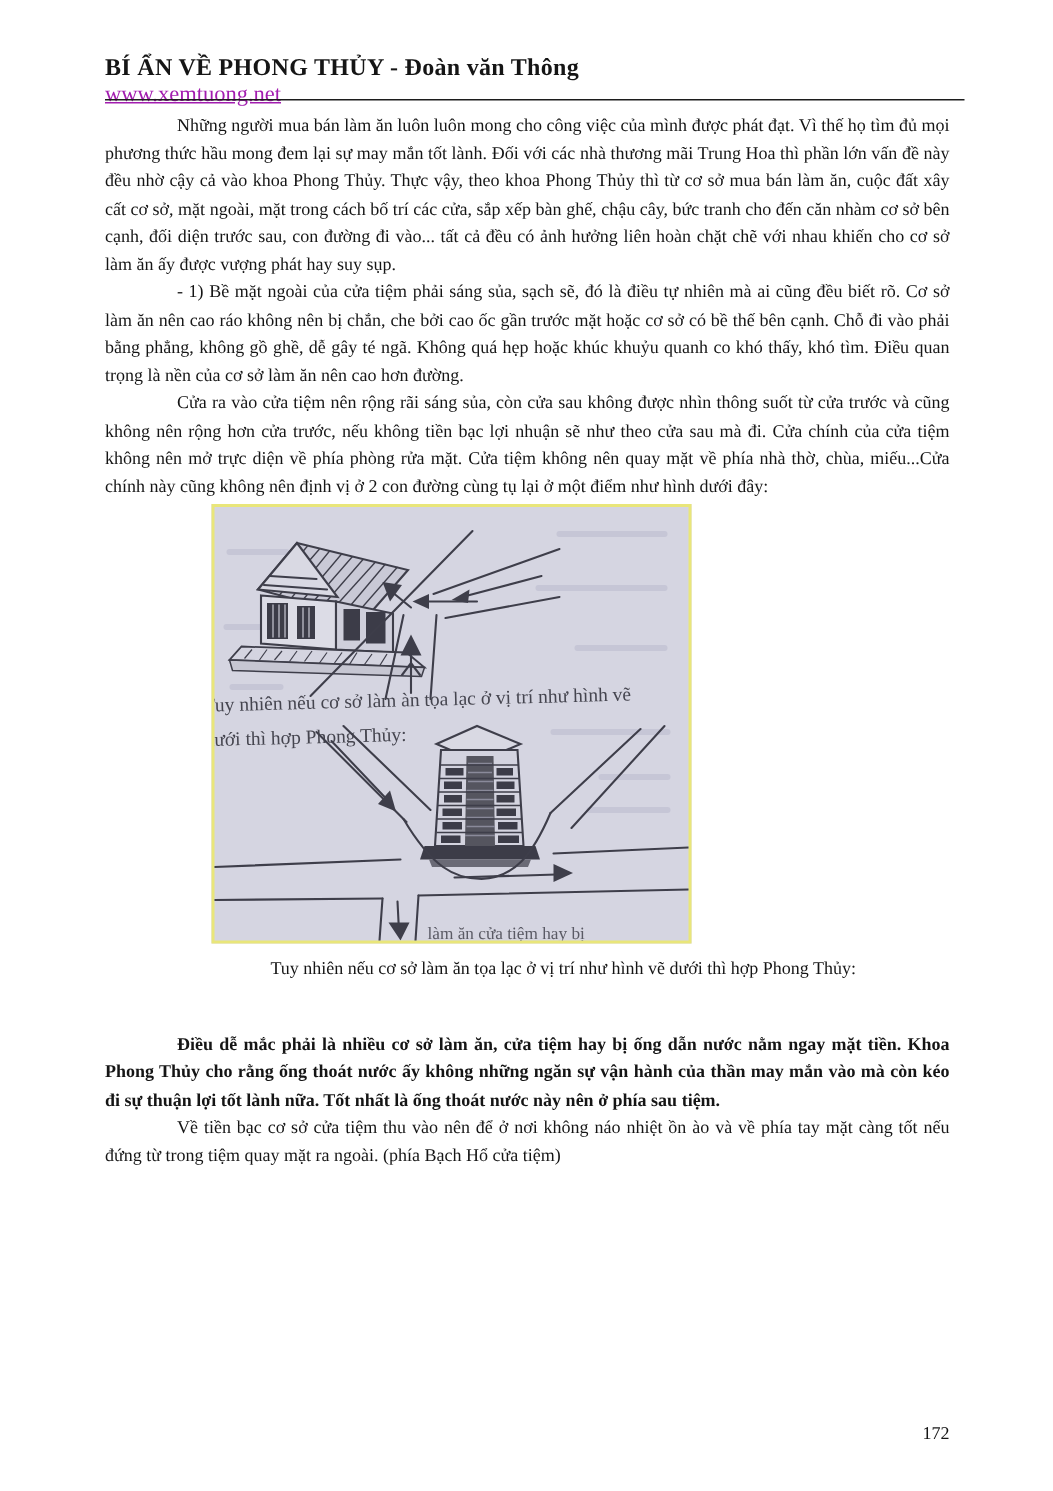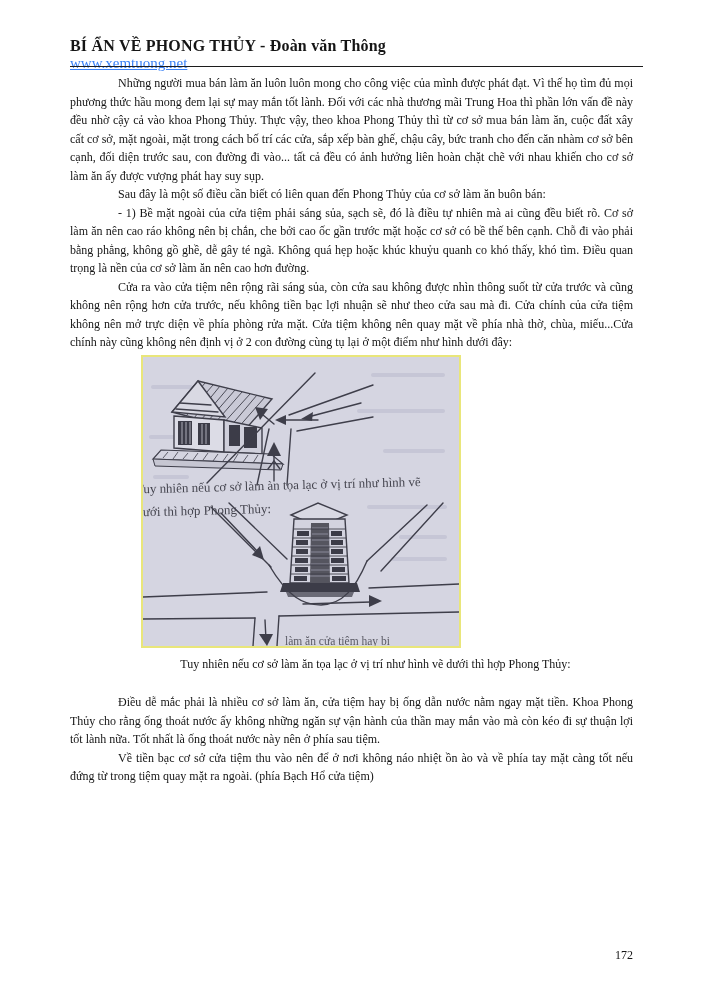--- a/index.html
+++ b/index.html
@@ -1,27 +1,27 @@
 <!DOCTYPE html>
 <html><head>
 <meta charset="utf-8">
 <style>
   html,body{margin:0;padding:0;background:#ffffff;}
   body{width:702px;height:994px;font-family:"Liberation Serif","DejaVu Serif",serif;color:#151515;}
   .page{position:relative;width:702px;height:994px;overflow:hidden;background:#ffffff;}
 
   .hdr{position:absolute;left:70px;top:37px;width:573px;display:flex;justify-content:space-between;align-items:baseline;flex-direction:column;}
   .hdr-title{font-size:16px;font-weight:bold;letter-spacing:.2px;white-space:nowrap;}
-  .hdr-link{font-size:15px;color:#3b82f6;text-decoration:underline;white-space:nowrap;}
+  .hdr-link{font-size:15px;color:#a21caf;text-decoration:underline;white-space:nowrap;}
   .hdr-rule{position:absolute;left:70px;top:66px;width:573px;border-top:1.6px solid #1c1c1c;}
 
   .content{position:absolute;left:70px;top:74px;width:563px;}
   .content p{margin:0;font-size:12px;line-height:18.5px;text-align:justify;text-indent:48px;}
   p.caption{text-align:center;margin-top:7px;}
-  p.after-fig{margin-top:20px;}
+  p.after-fig{margin-top:32px;font-weight:bold;}
 
   .figure{margin:3px 0 0 71px;width:320px;height:293px;box-sizing:border-box;
           border:2px solid #e9e67a;background:#d5d5e1;position:relative;}
   .figure svg{display:block;}
   .scan-ink{stroke:#3e3e4a;stroke-width:1.4;fill:none;stroke-linecap:round;}
   .scan-text{font-family:"Liberation Serif","DejaVu Serif",serif;fill:#45454f;}
 
   .pageno{position:absolute;top:936px;right:69px;font-size:12px;margin-top:12px;}
 </style>
 </head>
@@ -30,21 +30,20 @@
 <div class="page">
 
   <div class="hdr">
     <span class="hdr-title">BÍ ẨN VỀ PHONG THỦY  - Đoàn văn Thông</span>
     <a class="hdr-link" href="#">www.xemtuong.net</a>
   </div>
   <div class="hdr-rule"></div>
 
   <div class="content">
     <p>Những người mua bán làm ăn luôn luôn mong cho công việc của mình được phát đạt. Vì thế họ tìm đủ mọi phương thức hầu mong đem lại sự may mắn tốt lành. Đối với các nhà thương mãi Trung Hoa thì phần lớn vấn đề này đều nhờ cậy cả vào khoa Phong Thủy. Thực vậy, theo khoa Phong Thủy thì từ cơ sở mua bán làm ăn, cuộc đất xây cất cơ sở, mặt ngoài, mặt trong cách bố trí các cửa, sắp xếp bàn ghế, chậu cây, bức tranh cho đến căn nhàm cơ sở bên cạnh, đối diện trước sau, con đường đi vào... tất cả đều có ảnh hưởng liên hoàn chặt chẽ với nhau khiến cho cơ sở làm ăn ấy được vượng phát hay suy sụp.</p>
-    <p>Sau đây là một số điều cần biết có liên quan đến Phong Thủy của cơ sở làm ăn buôn bán:</p>
     <p>- 1) Bề mặt ngoài của cửa tiệm phải sáng sủa, sạch sẽ, đó là điều tự nhiên mà ai cũng đều biết rõ. Cơ sở làm ăn nên cao ráo không nên bị chắn, che bởi cao ốc gần trước mặt hoặc cơ sở có bề thế bên cạnh. Chỗ đi vào phải bằng phẳng, không gồ ghề, dễ gây té ngã. Không quá hẹp hoặc khúc khuỷu quanh co khó thấy, khó tìm. Điều quan trọng là nền của cơ sở làm ăn nên cao hơn đường.</p>
     <p>Cửa ra vào cửa tiệm nên rộng rãi sáng sủa, còn cửa sau không được nhìn thông suốt từ cửa trước và cũng không nên rộng hơn cửa trước, nếu không tiền bạc lợi nhuận sẽ như theo cửa sau mà đi. Cửa chính của cửa tiệm không nên mở trực diện về phía phòng rửa mặt. Cửa tiệm không nên quay mặt về phía nhà thờ, chùa, miếu...Cửa chính này cũng không nên định vị ở 2 con đường cùng tụ lại ở một điểm như hình dưới đây:</p>
 
     <div class="figure">
       <svg width="316" height="289" viewBox="0 0 316 289">
 
         <g fill="#a8a8c0" opacity="0.33">
           <rect x="228" y="16" width="74" height="4" rx="2"></rect>
           <rect x="214" y="52" width="88" height="4" rx="2"></rect>
           <rect x="240" y="92" width="62" height="4" rx="2"></rect>

